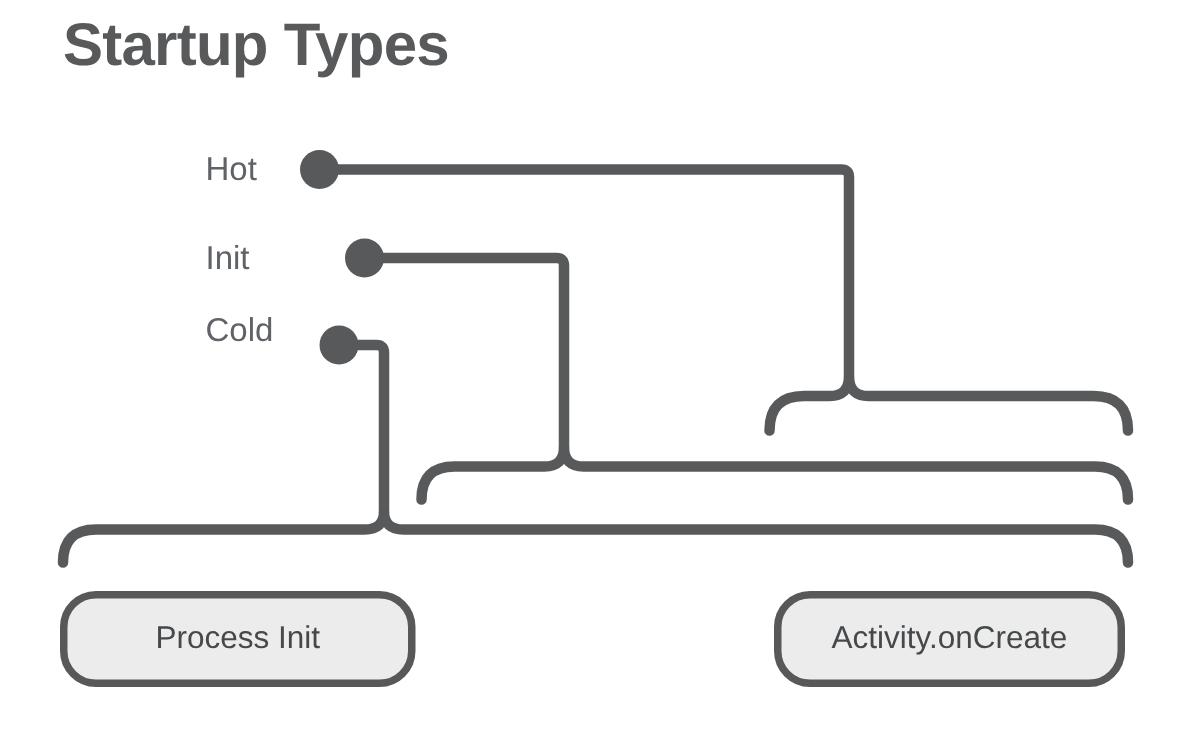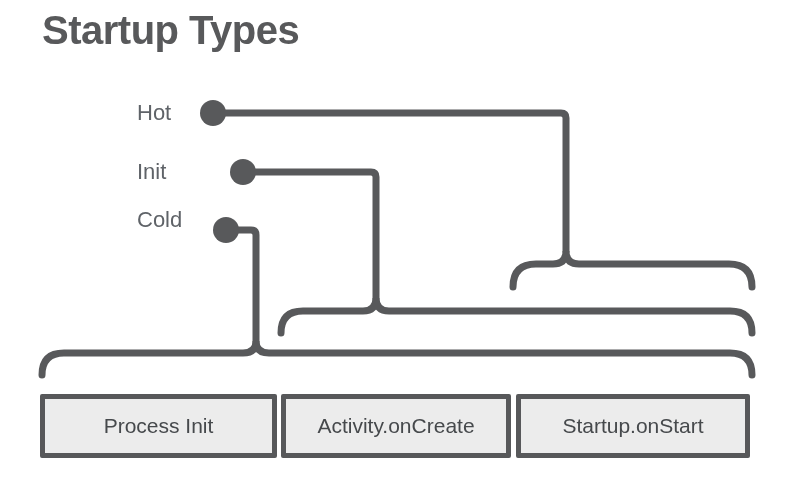--- a/index.html
+++ b/index.html
@@ -48,21 +48,21 @@
   .type-label.hot  { top: 97px; }
   .type-label.warm { top: 156px; }
   .type-label.cold { top: 204px; }
   .stage-box {
     position: absolute;
     top: 394px;
     height: 64px;
     box-sizing: border-box;
     background: #ececec;
     border: 5px solid #57585a;
-    border-radius: 2px;
+    border-radius: 24px;
     display: flex;
     align-items: center;
     justify-content: center;
     font-size: 21px;
     color: #46494c;
     white-space: nowrap;
   }
   .stage-box.b1 { left: 40px;  width: 237px; }
   .stage-box.b2 { left: 281px; width: 230px; }
   .stage-box.b3 { left: 516px; width: 234px; }
@@ -87,16 +87,15 @@
     <circle cx="226" cy="230" r="13"></circle>
     <path d="M 237 230 H 251 Q 256 230 256 235 V 341"></path>
     <path d="M 42 375 Q 42 353 64 353 H 243 Q 256 353 256 341 Q 256 353 269 353 H 730 Q 752 353 752 375"></path>
   </svg>
 
   <div class="type-label hot">Hot</div>
   <div class="type-label warm">Init</div>
   <div class="type-label cold">Cold</div>
 
   <div class="stage-box b1">Process Init</div>
-  <div class="stage-box b2">Activity.onCreate</div>
-  <div class="stage-box b3">Startup.onStart</div>
+  <div class="stage-box b3">Activity.onCreate</div>
 
 </div>
 
 </body></html>

